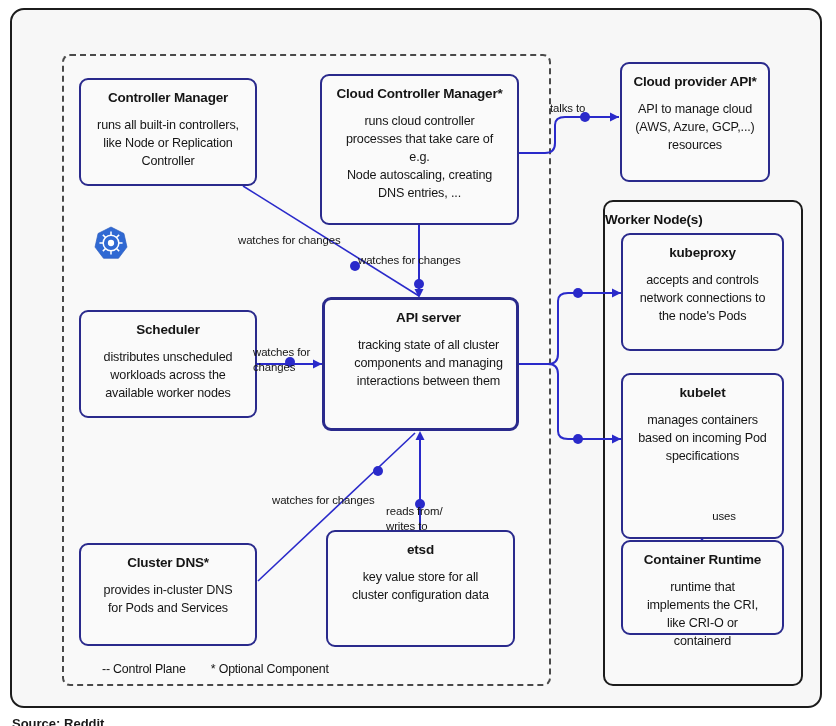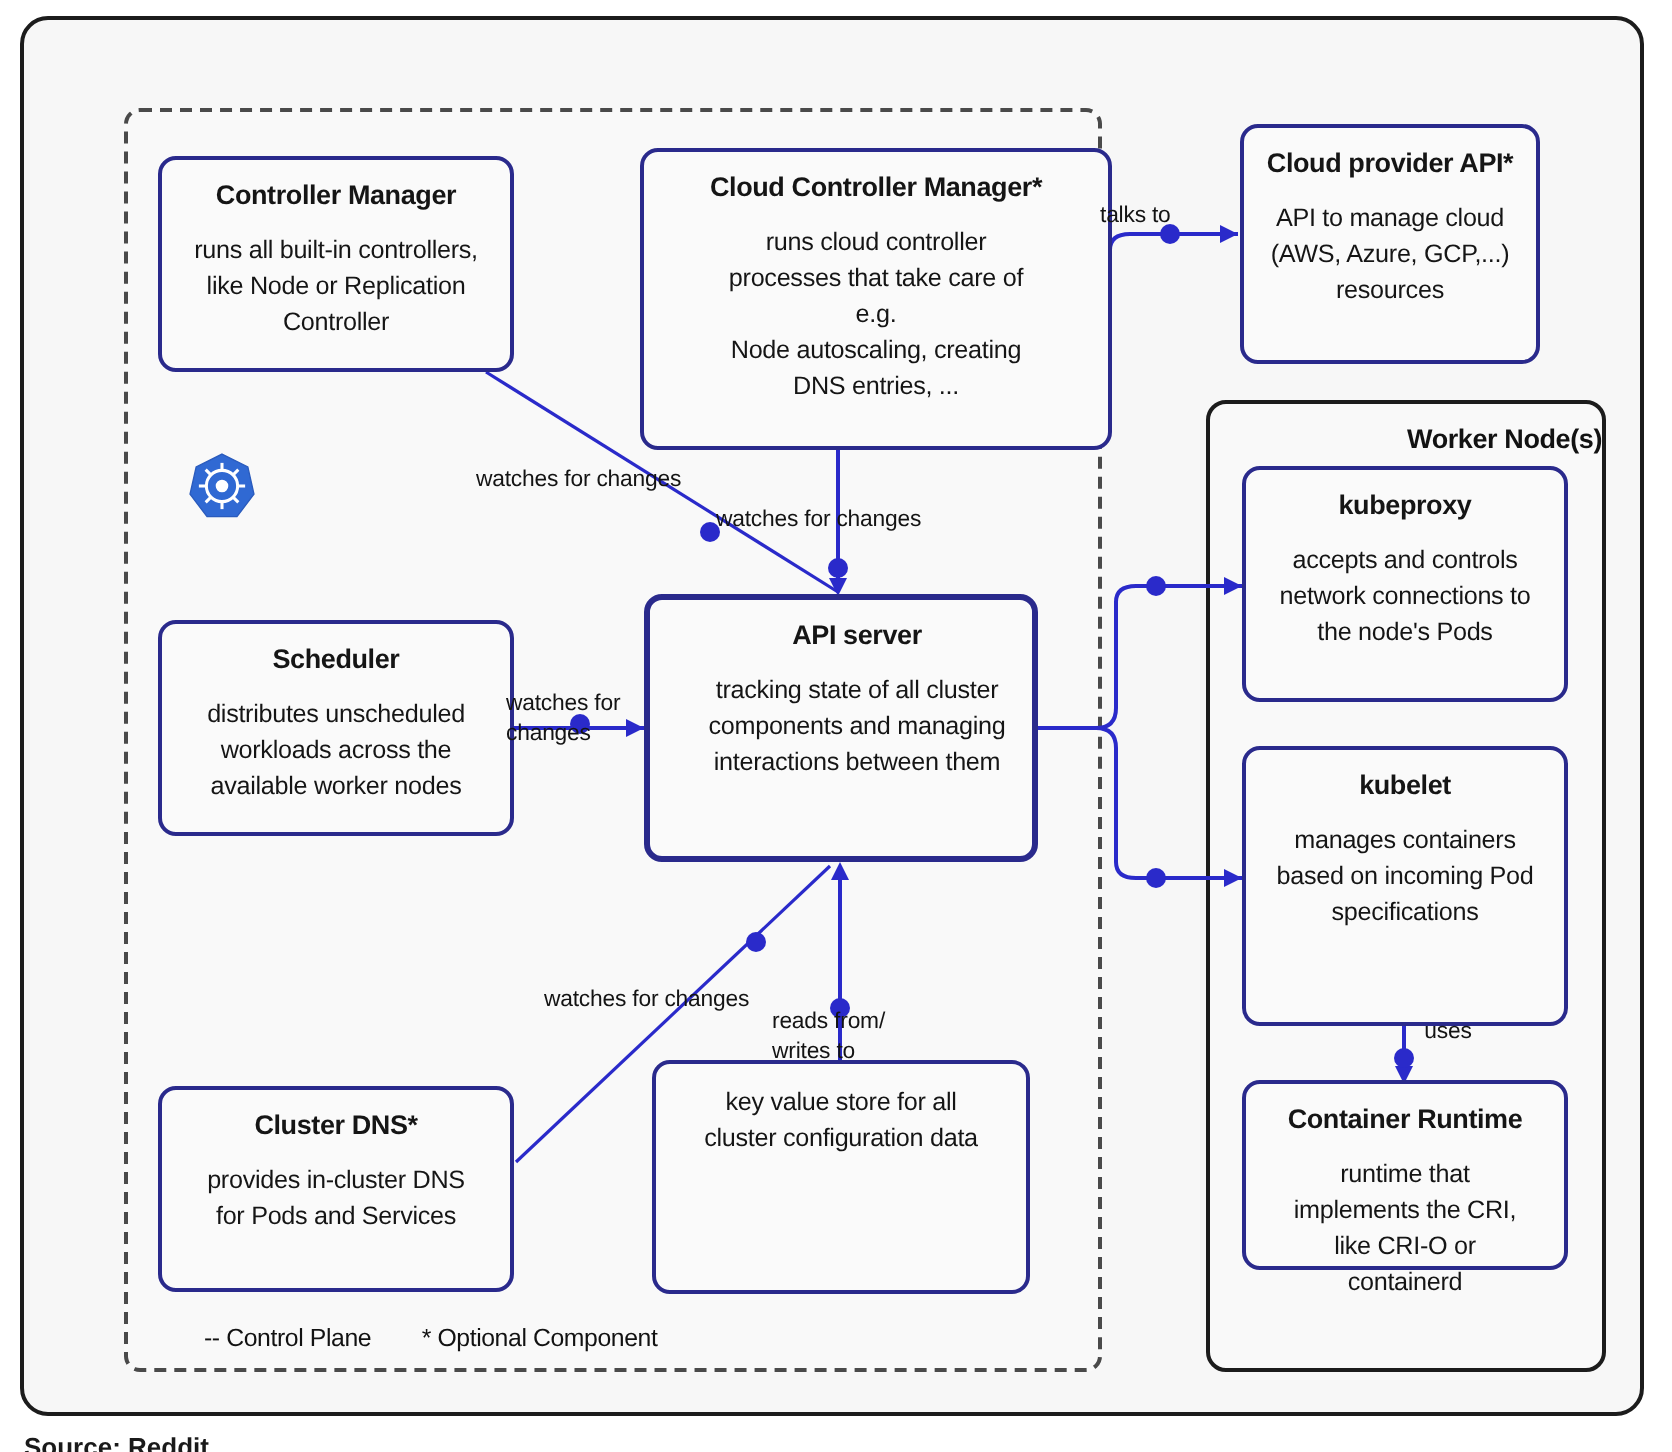--- a/index.html
+++ b/index.html
@@ -41,21 +41,21 @@
     position: absolute;
     left: 603px; top: 200px;
     width: 200px; height: 486px;
     border: 2px solid #1c1c1c;
     border-radius: 10px;
     background: rgba(255,255,255,0.25);
   }
   .worker-node-title {
     position: absolute;
     left: 0; top: 10px; width: 100%;
-    text-align: right;
+    text-align: left;
     font-size: 13.5px;
     font-weight: bold;
     color: #121212;
     letter-spacing: -0.2px;
   }
 
   
   .nbox {
     position: absolute;
     background: #fafafa;
@@ -173,21 +173,21 @@
     </g>
   </svg>
 
   <div class="nbox" style="left:79px; top:78px; width:178px; height:108px;">
     <div class="ttl">Controller Manager</div>
     <div class="bdy">runs all built-in controllers,
 like Node or Replication
 Controller</div>
   </div>
 
-  <div class="nbox" style="left:320px; top:74px; width:236px; height:151px;">
+  <div class="nbox" style="left:320px; top:74px; width:199px; height:151px;">
     <div class="ttl">Cloud Controller Manager*</div>
     <div class="bdy">runs cloud controller
 processes that take care of
 e.g.
 Node autoscaling, creating
 DNS entries, ...</div>
   </div>
 
   <div class="nbox" style="left:620px; top:62px; width:150px; height:120px;">
     <div class="ttl">Cloud provider API*</div>
@@ -210,32 +210,33 @@
 interactions between them</div>
   </div>
 
   <div class="nbox" style="left:79px; top:543px; width:178px; height:103px;">
     <div class="ttl">Cluster DNS*</div>
     <div class="bdy">provides in-cluster DNS
 for Pods and Services</div>
   </div>
 
   <div class="nbox" style="left:326px; top:530px; width:189px; height:117px;">
+    <div class="ttl">etsd</div>
     <div class="bdy">key value store for all
 cluster configuration data</div>
   </div>
 
   <div class="nbox" style="left:621px; top:233px; width:163px; height:118px;">
     <div class="ttl">kubeproxy</div>
     <div class="bdy">accepts and controls
 network connections to
 the node's Pods</div>
   </div>
 
-  <div class="nbox" style="left:621px; top:373px; width:163px; height:140px;">
+  <div class="nbox" style="left:621px; top:373px; width:163px; height:166px;">
     <div class="ttl">kubelet</div>
     <div class="bdy">manages containers
 based on incoming Pod
 specifications</div>
   </div>
 
   <div class="nbox" style="left:621px; top:540px; width:163px; height:95px;">
     <div class="ttl">Container Runtime</div>
     <div class="bdy">runtime that
 implements the CRI,

